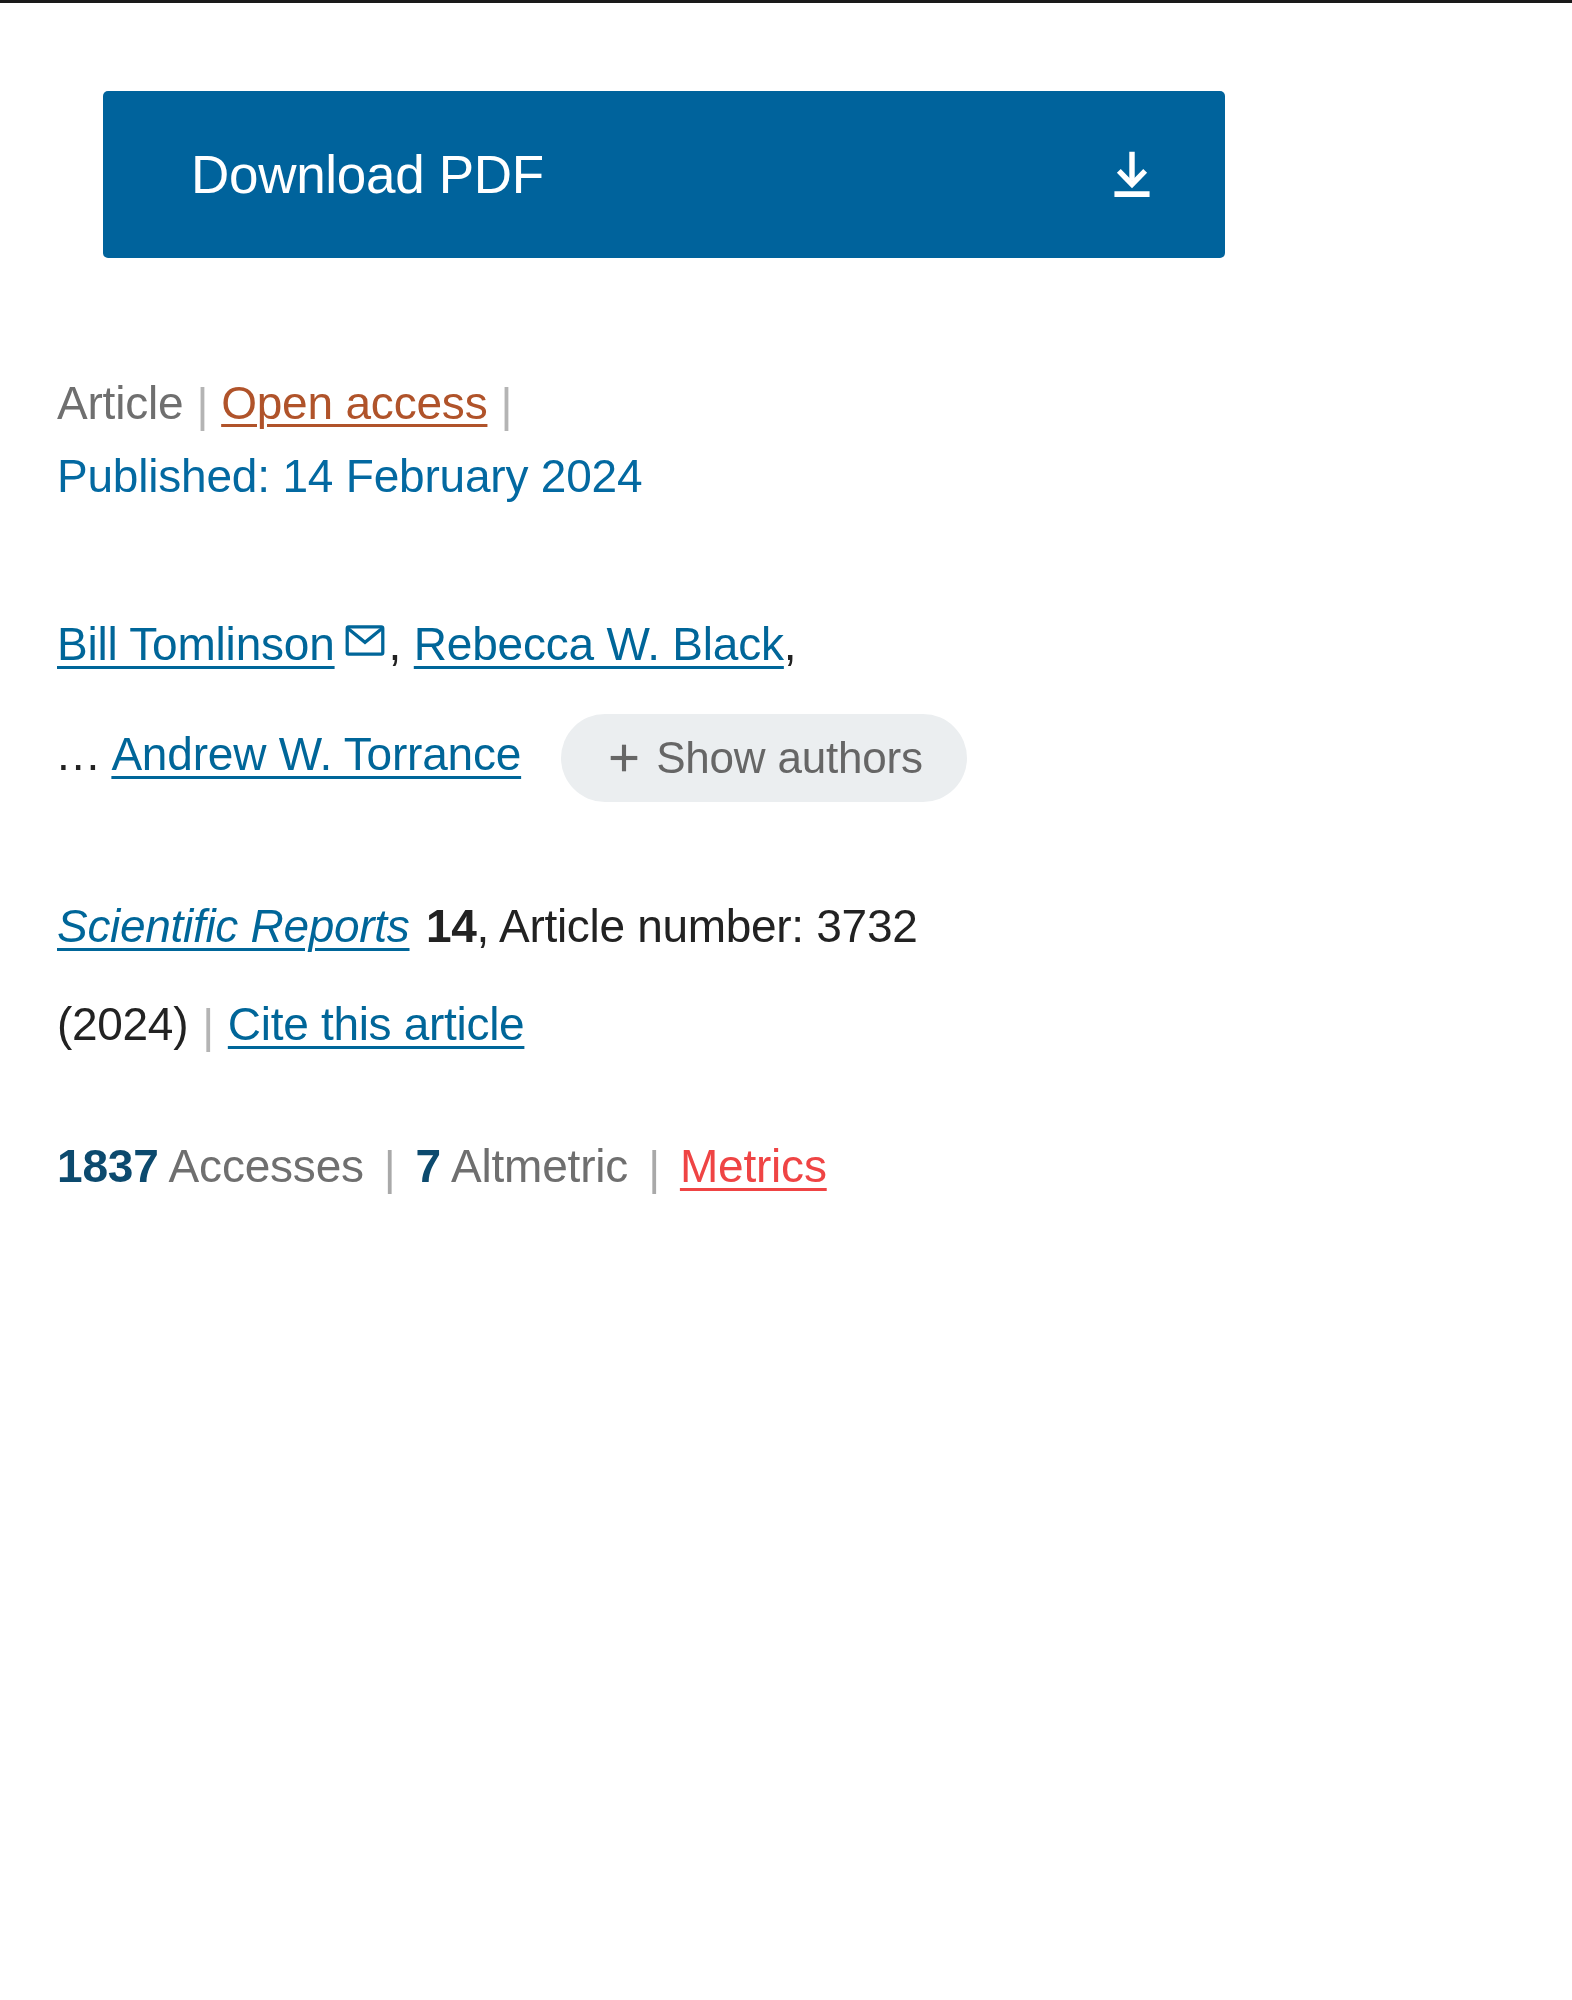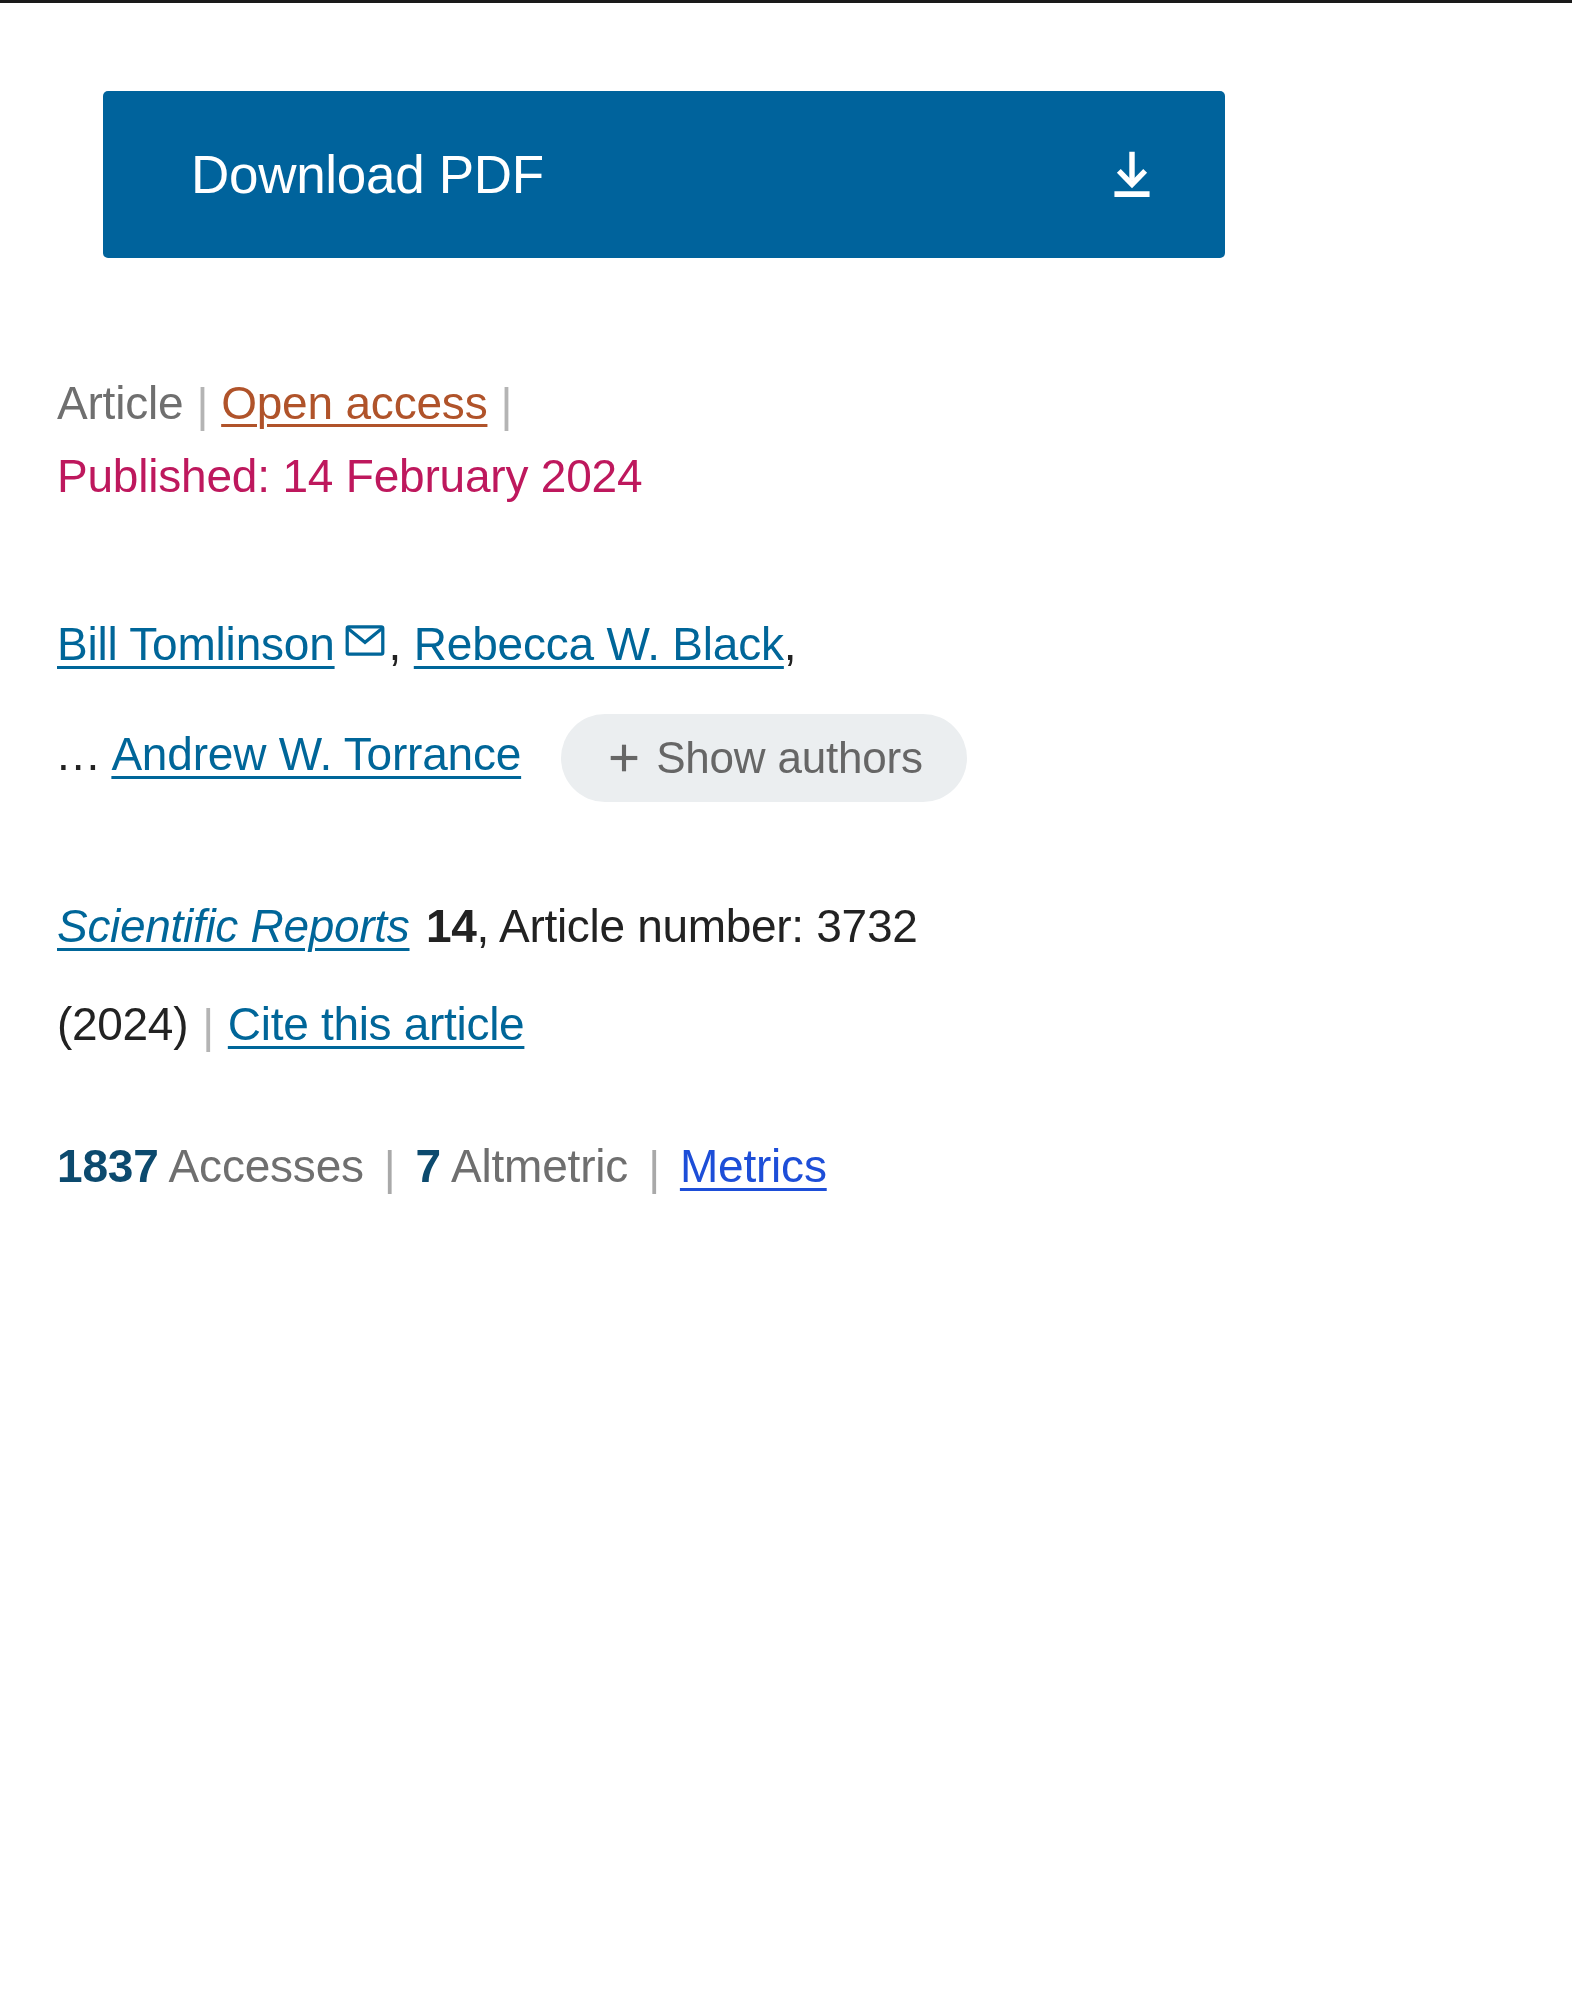--- a/index.html
+++ b/index.html
@@ -92,21 +92,21 @@
   }
   a.oa-link {
     color: #b0532a;
     text-decoration: underline;
     text-underline-offset: 5px;
     text-decoration-thickness: 3px;
   }
   .meta-line2 {
     font-size: 46px;
     line-height: 74px;
-    color: #be185d;
+    color: #0369a1;
     letter-spacing: -0.2px;
   }
 
   
   .article-title {
     margin: 18px 0 0 0;
     font-size: 74px;
     line-height: 103px;
     font-weight: bold;
     color: #222222;
@@ -214,21 +214,21 @@
   }
   .metrics .sep-thin {
     display: inline-block;
     color: #a9a9a9;
     font-weight: 300;
     padding: 0 20px;
     position: relative;
     top: 2px;
   }
   a.metrics-link {
-    color: #1d4ed8;
+    color: #ef4444;
     text-underline-offset: 6px;
     text-decoration-thickness: 3px;
   }
 </style>
 </head>
 <body>
 
 <div class="page">
 
   <div class="top-rule"></div>

